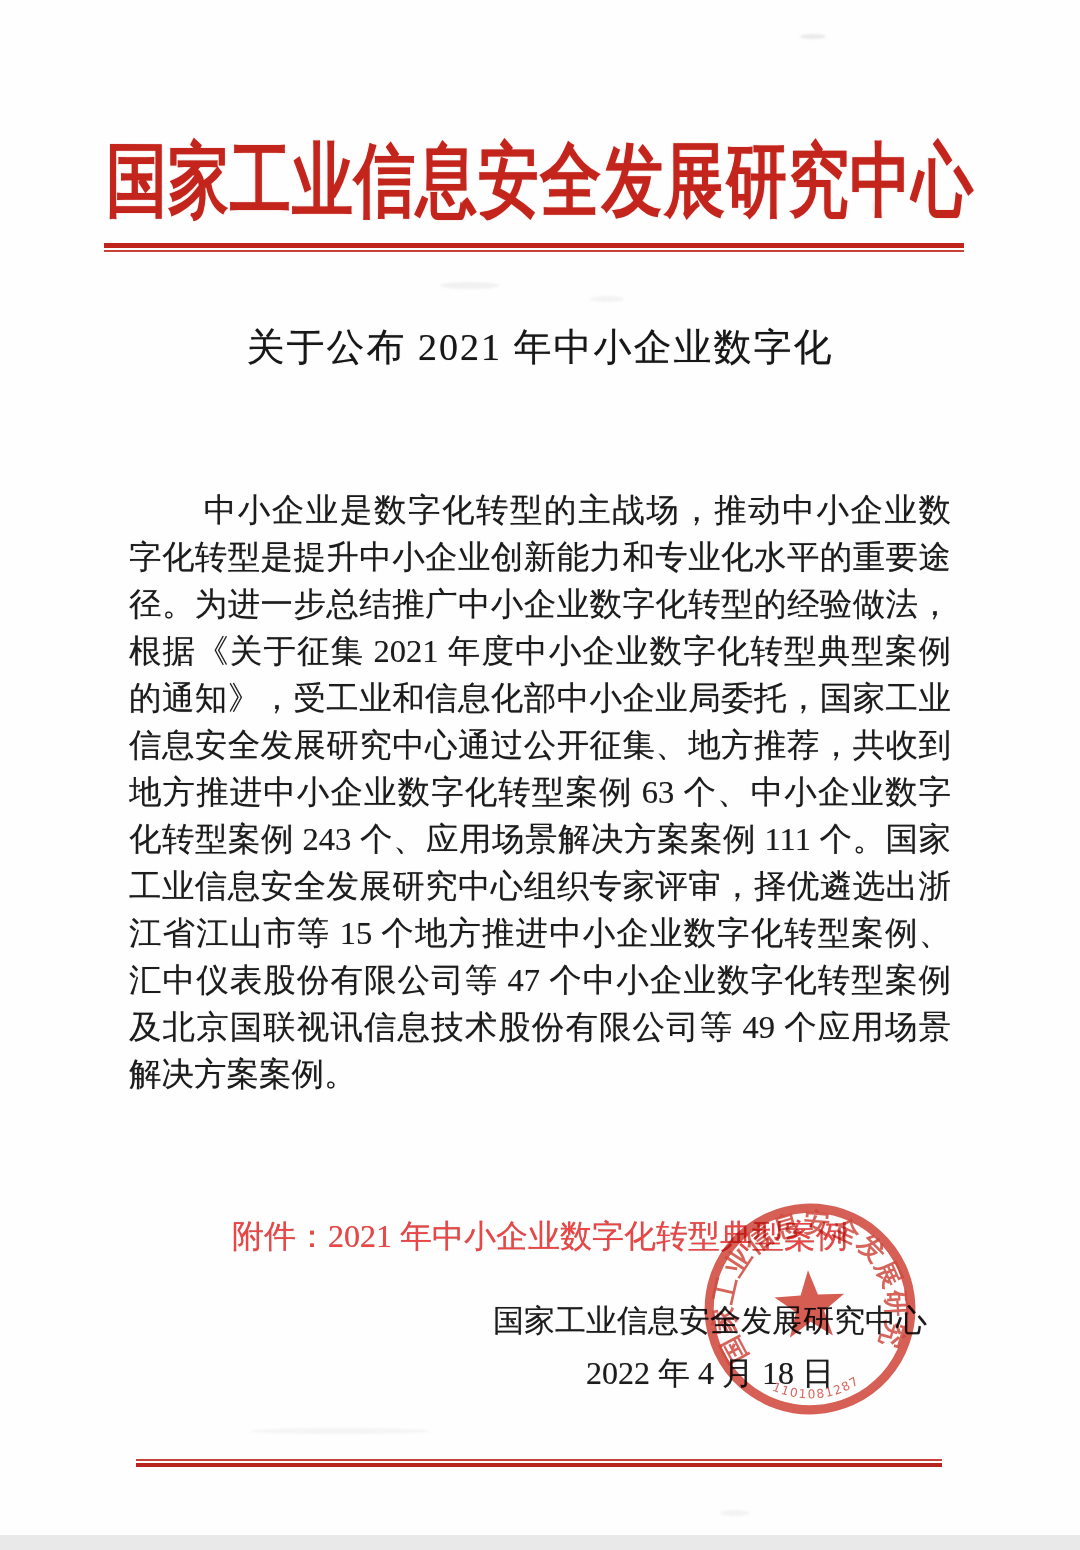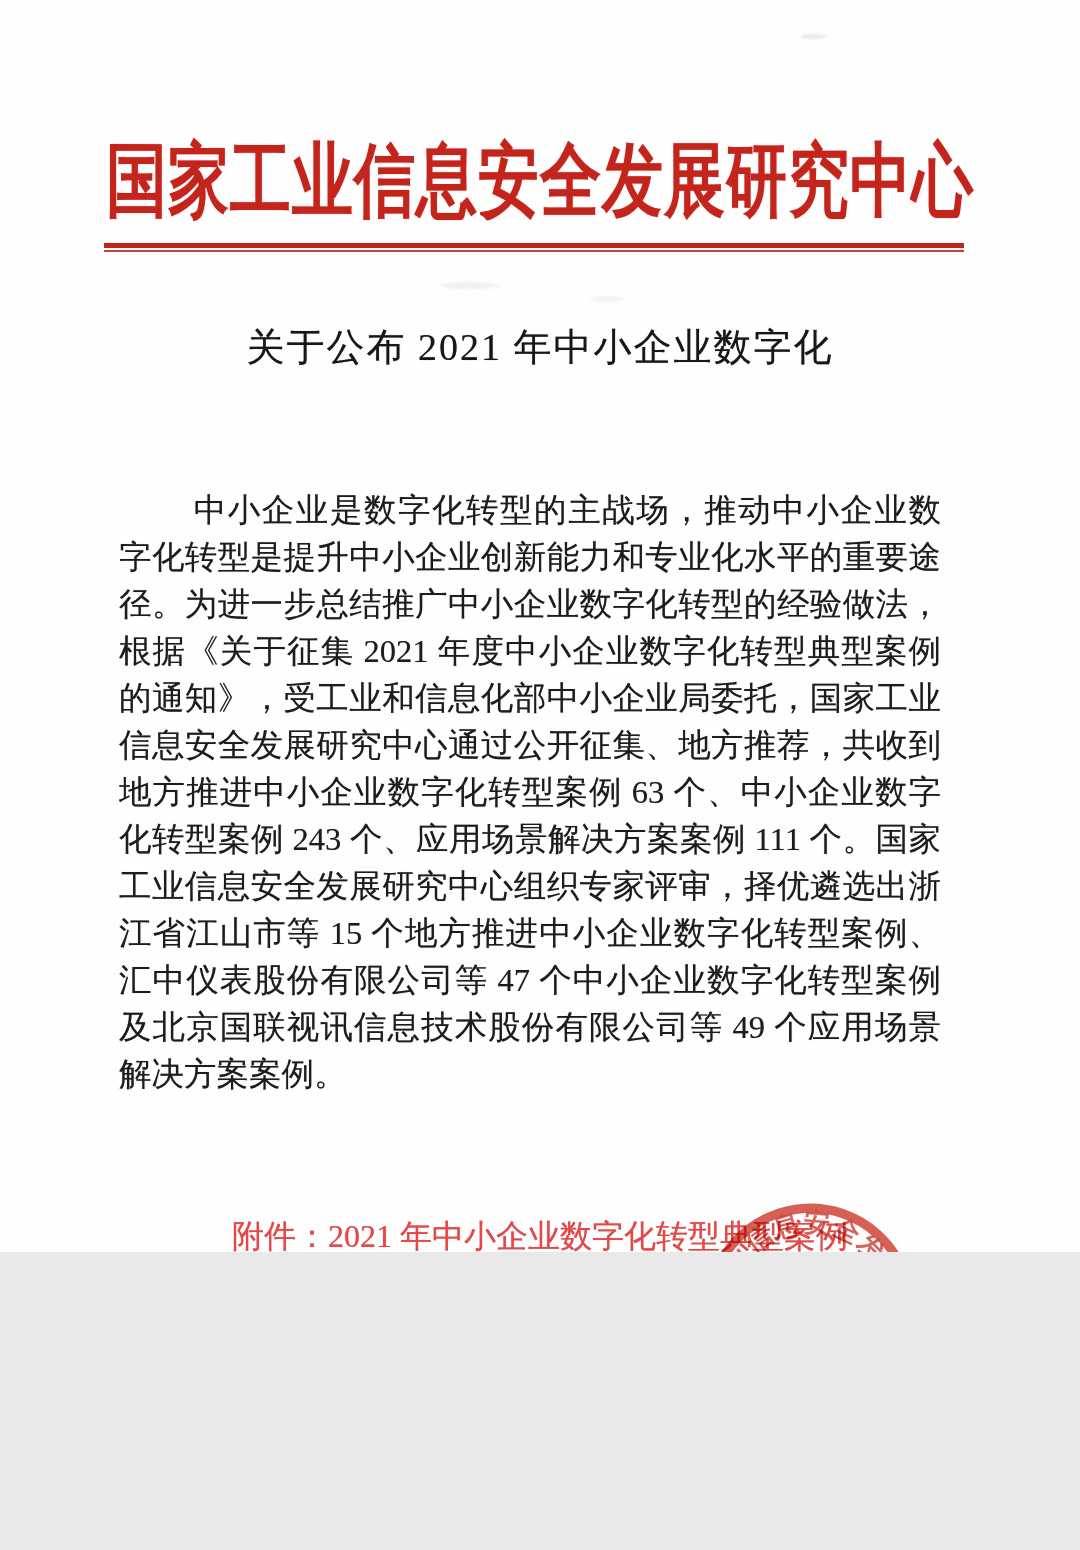--- a/index.html
+++ b/index.html
@@ -3,21 +3,21 @@
 <meta charset="utf-8">
 <style>
   html, body {
     margin: 0;
     padding: 0;
     background: #e9e9e9;
   }
   .page {
     position: relative;
     width: 1080px;
-    height: 1252px;
+    height: 1535px;
     margin: 0 auto;
     background: #fefefe;
     overflow: hidden;
     font-family: "Liberation Serif", "DejaVu Serif", serif;
     color: #1d1d1d;
   }
 
   
   .letterhead {
     position: absolute;
@@ -60,21 +60,21 @@
     line-height: 63px;
     letter-spacing: 2px;
     color: #171717;
     text-shadow: 0 0 0.8px rgba(20,20,20,0.55);
   }
 
   
   .body-text {
     position: absolute;
     top: 487px;
-    left: 119px;
+    left: 129px;
     width: 822px;
     font-size: 32.5px;
     line-height: 47px;
     color: #1c1c1c;
     text-shadow: 0 0 0.7px rgba(25,25,25,0.5);
   }
   .body-text p {
     margin: 0;
     text-align: justify;
     text-justify: inter-ideograph;

